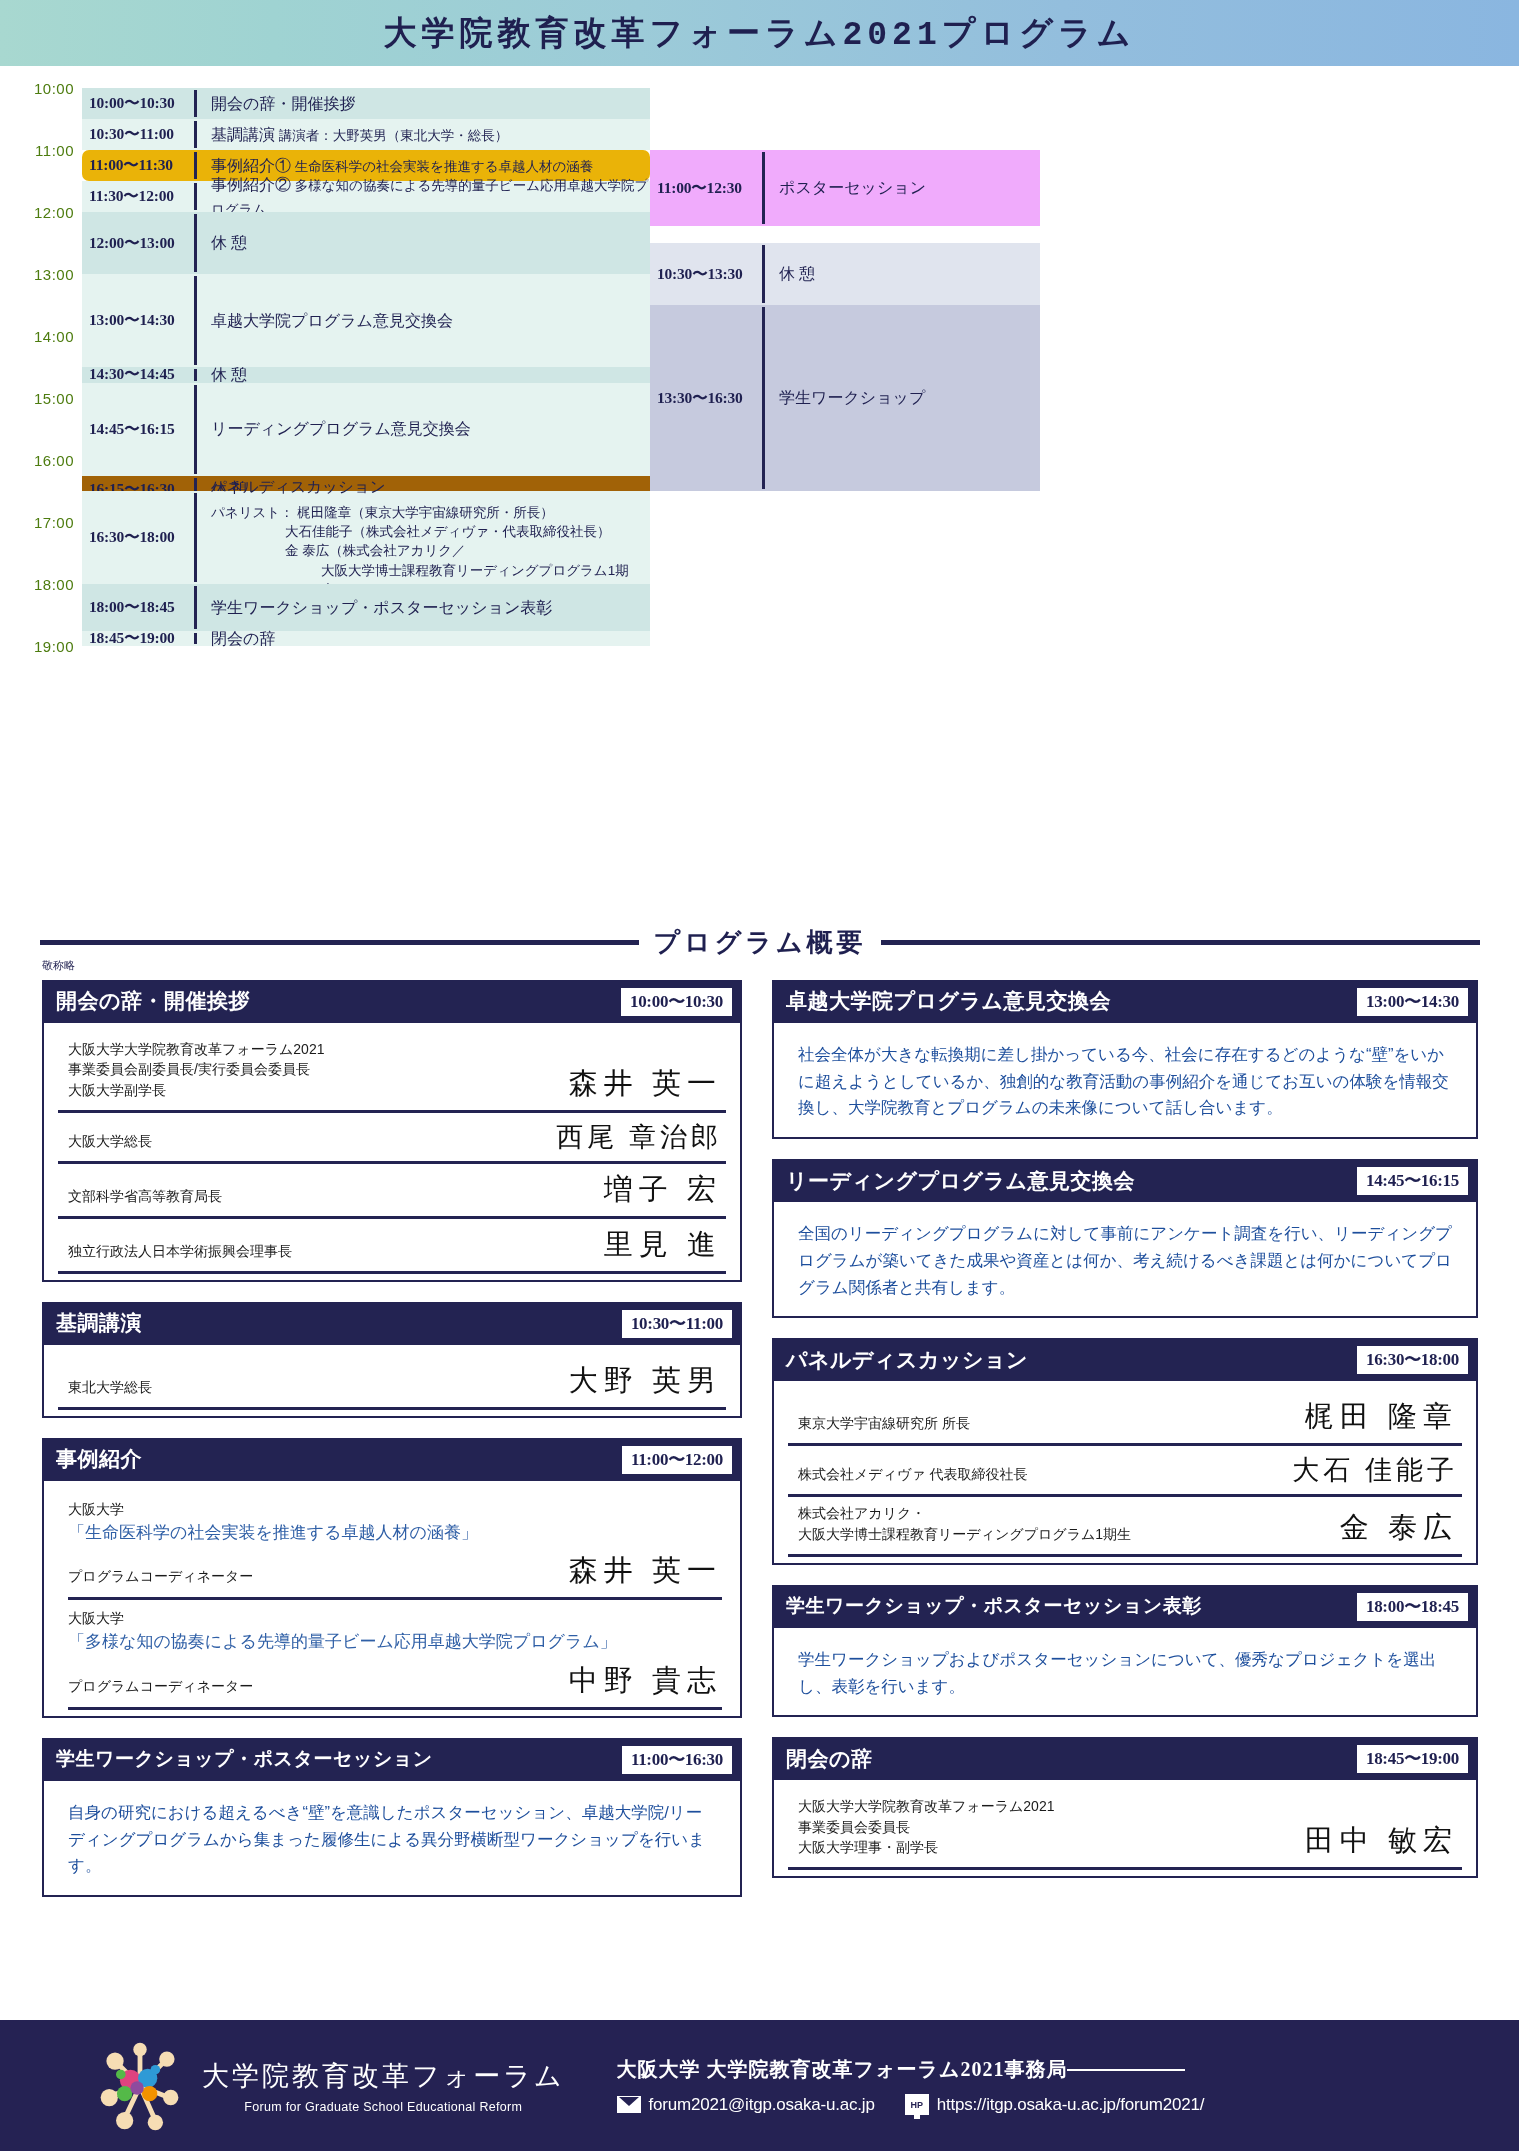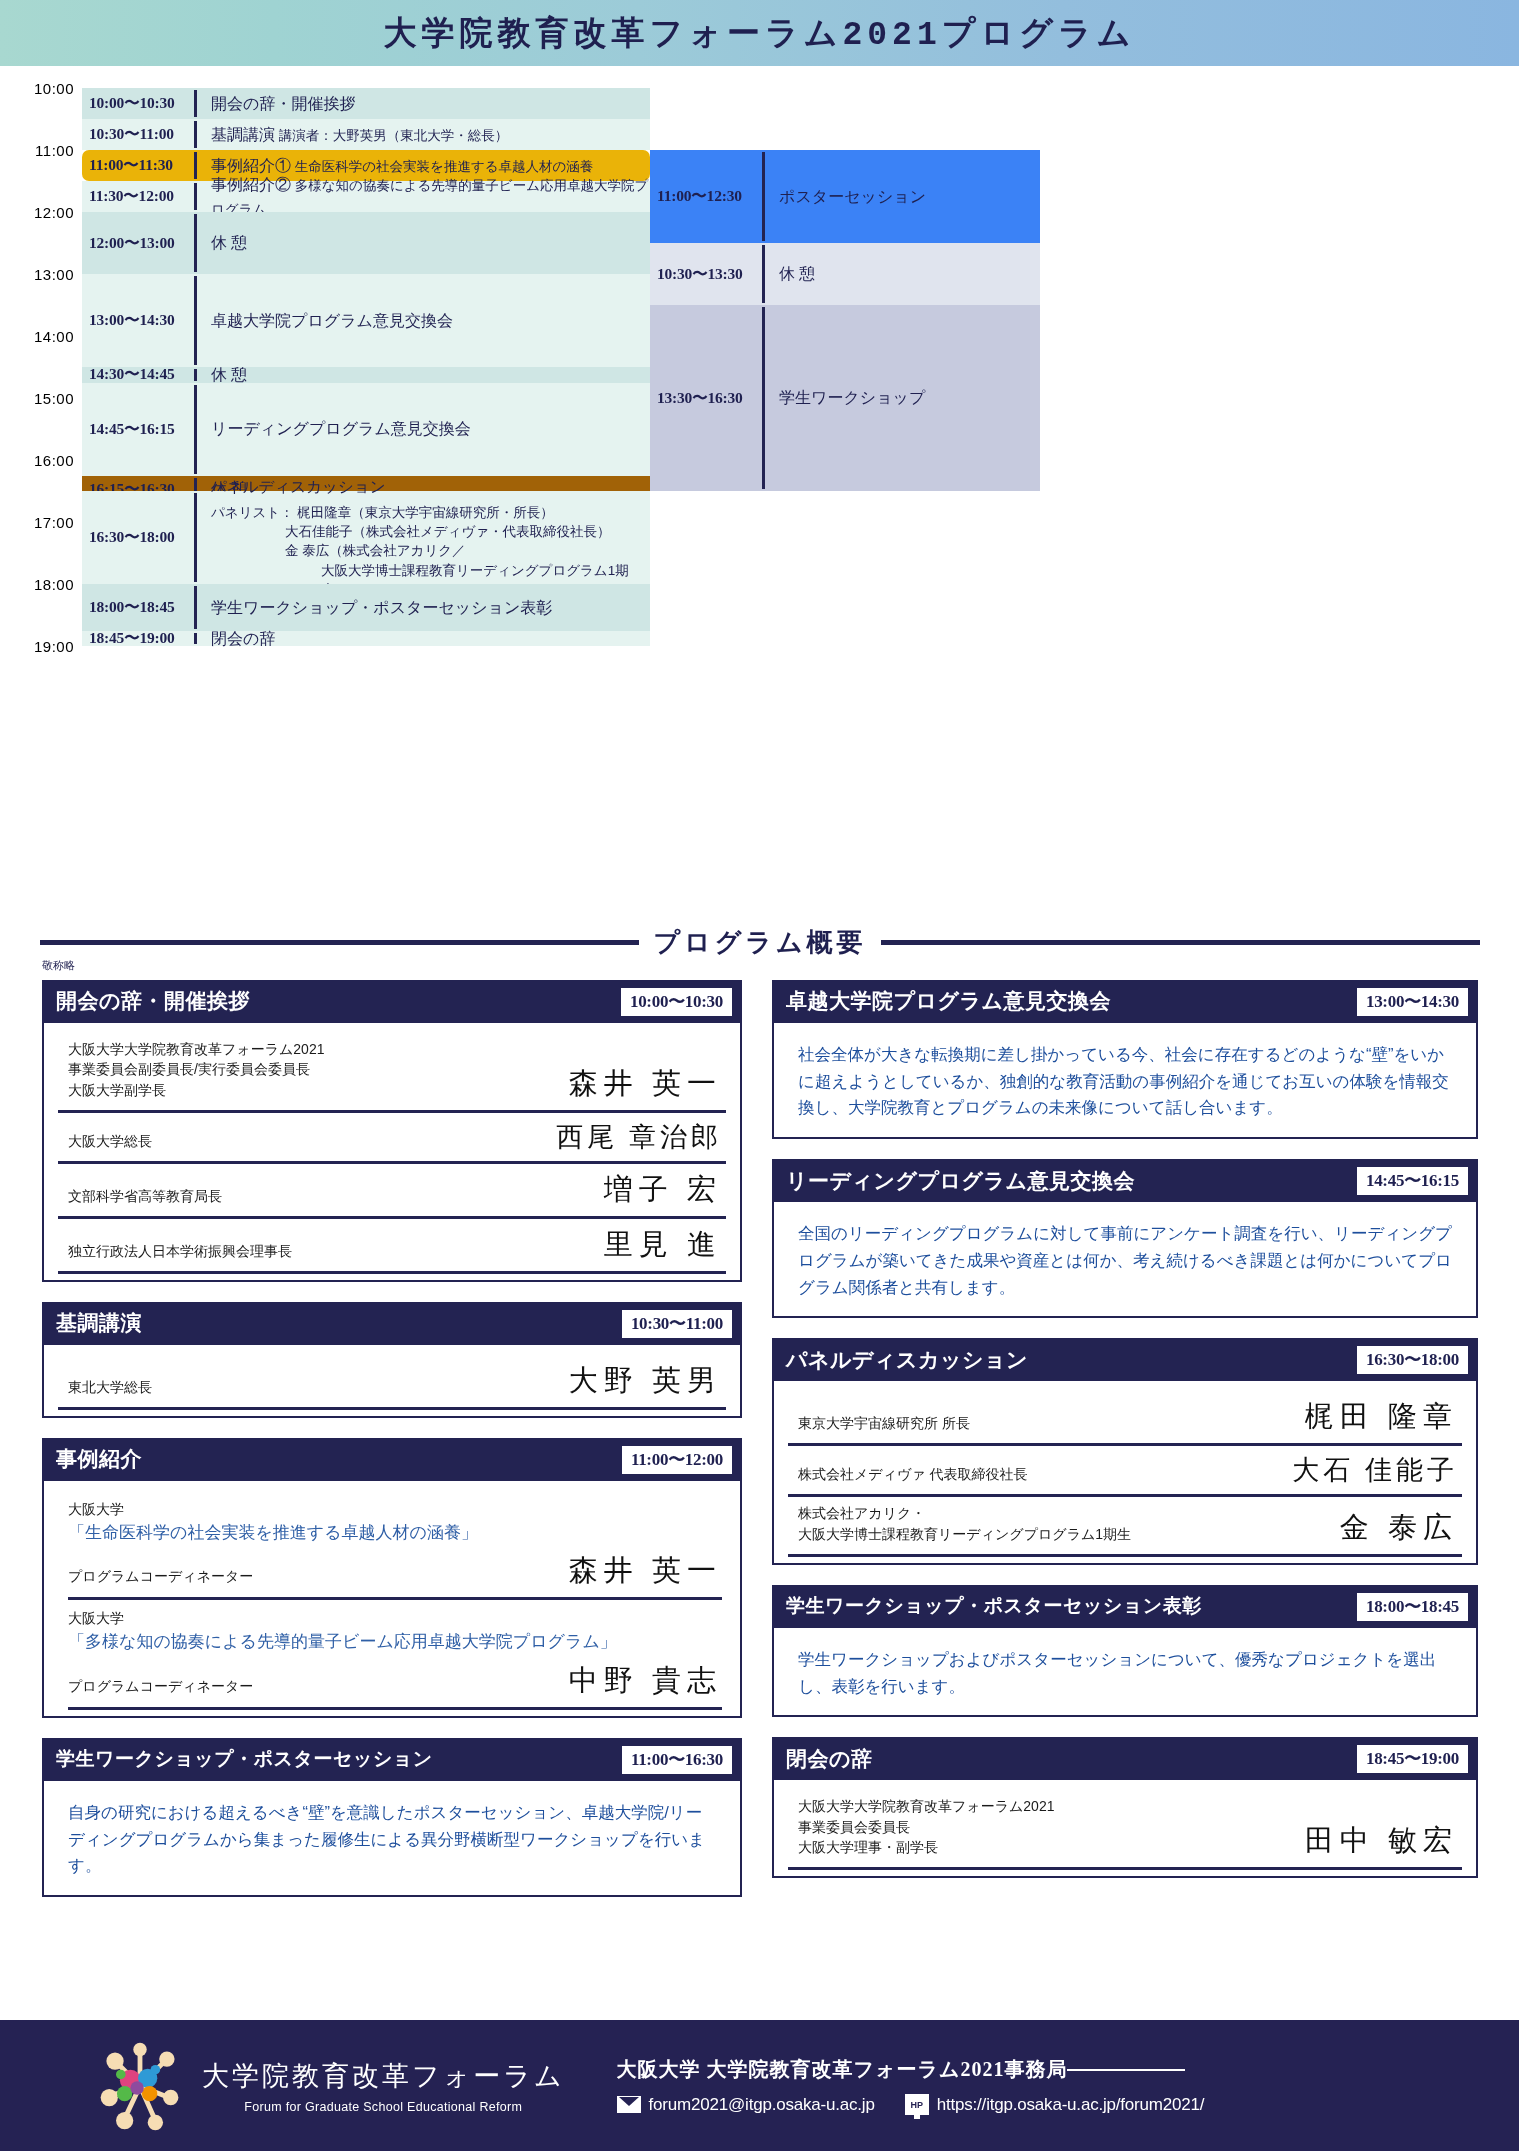--- a/index.html
+++ b/index.html
@@ -22,21 +22,21 @@
     font-size: 33px; font-weight: bold; letter-spacing: 5px;
     color: #1f2050;
     font-family: Liberation Mono, monospace;
   }
 
   
   .timetable { position: absolute; left: 0; top: 66px; width: 1519px; height: 600px; }
   .tt-axis { position: absolute; left: 0; top: 0; width: 82px; height: 600px; }
   .axis-tick {
     position: absolute; right: 8px;
-    font-size: 15px; color: #000000; letter-spacing: 0.5px;
+    font-size: 15px; color: #4d7c0f; letter-spacing: 0.5px;
     font-family: "Liberation Sans", sans-serif;
     transform: translateY(-50%);
   }
   .tt-grid { position: absolute; left: 82px; top: 0; width: 1437px; height: 600px; }
   .tt-col-a { position: absolute; left: 0; top: 0; width: 568px; height: 100%; }
   .tt-col-b { position: absolute; left: 568px; top: 0; width: 390px; height: 100%; }
 
   .tt-block {
     position: absolute; left: 0; width: 100%;
     display: flex; align-items: center;
@@ -259,21 +259,21 @@
             <div class="tt-bar"></div>
             <div class="tt-label"><span>学生ワークショップ・ポスターセッション表彰</span></div>
           </div>
           <div class="tt-block" style="top: 564.5px; height: 15.5px; background: rgb(229, 243, 240);">
             <div class="tt-time">18:45〜19:00</div>
             <div class="tt-bar"></div>
             <div class="tt-label"><span>閉会の辞</span></div>
           </div>
         </div>
       <div class="tt-col-b" id="tt-col-b">
-          <div class="tt-block" style="top: 84px; height: 93px; background: #3b82f6;">
+          <div class="tt-block" style="top: 84px; height: 76px; background: #f0abfc;">
             <div class="tt-time">11:00〜12:30</div>
             <div class="tt-bar"></div>
             <div class="tt-label"><span>ポスターセッション</span></div>
           </div>
           <div class="tt-block" style="top: 177px; height: 62px; background: rgb(224, 228, 238);">
             <div class="tt-time">10:30〜13:30</div>
             <div class="tt-bar"></div>
             <div class="tt-label"><span>休 憩</span></div>
           </div>
           <div class="tt-block" style="top: 239px; height: 186px; background: rgb(198, 202, 222);">

